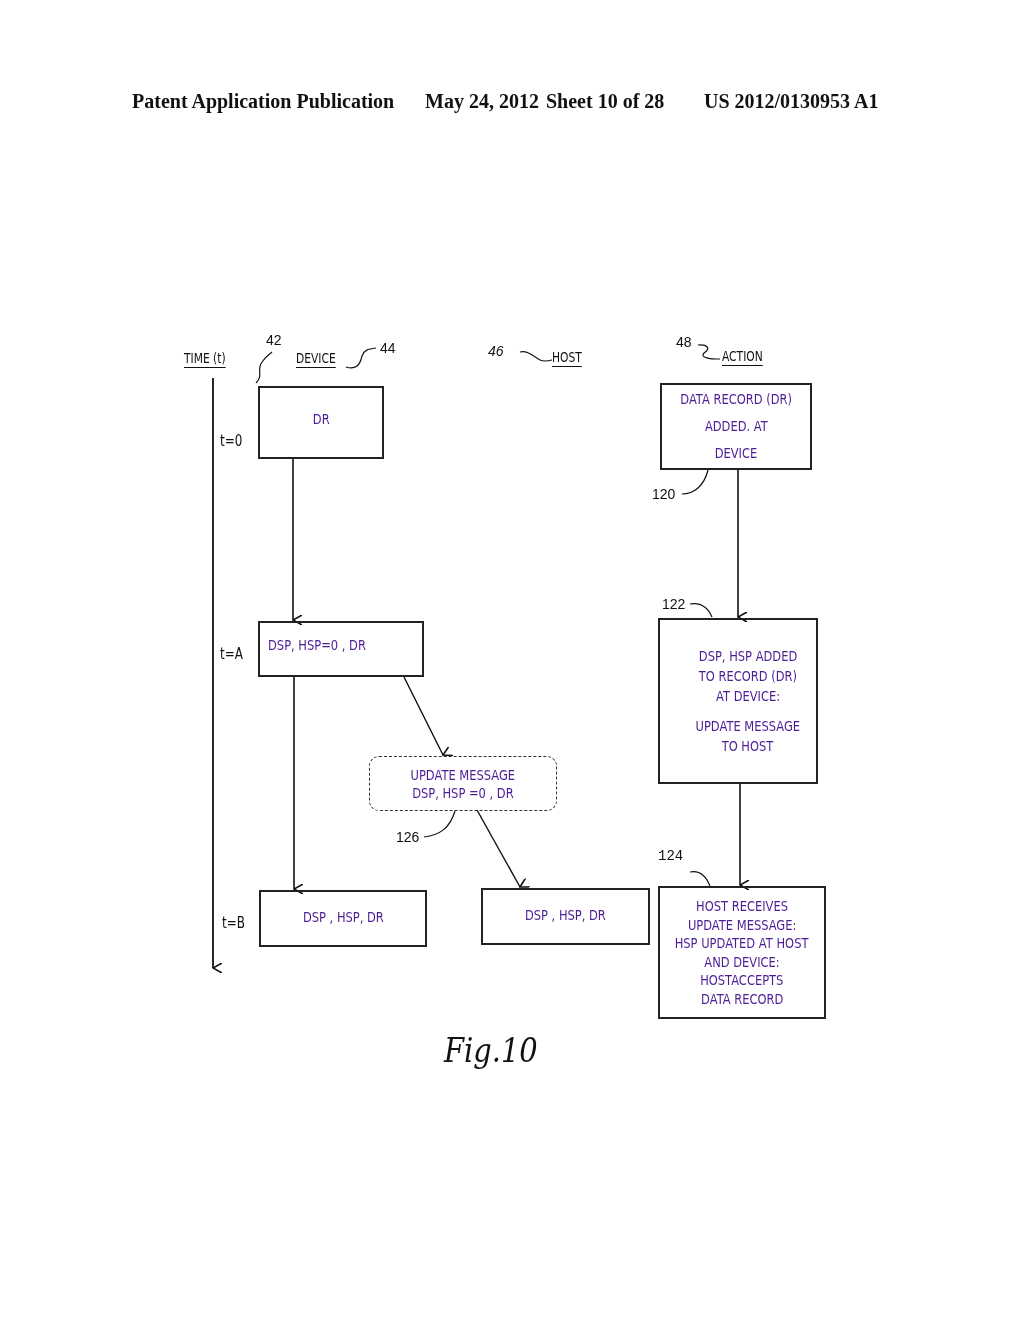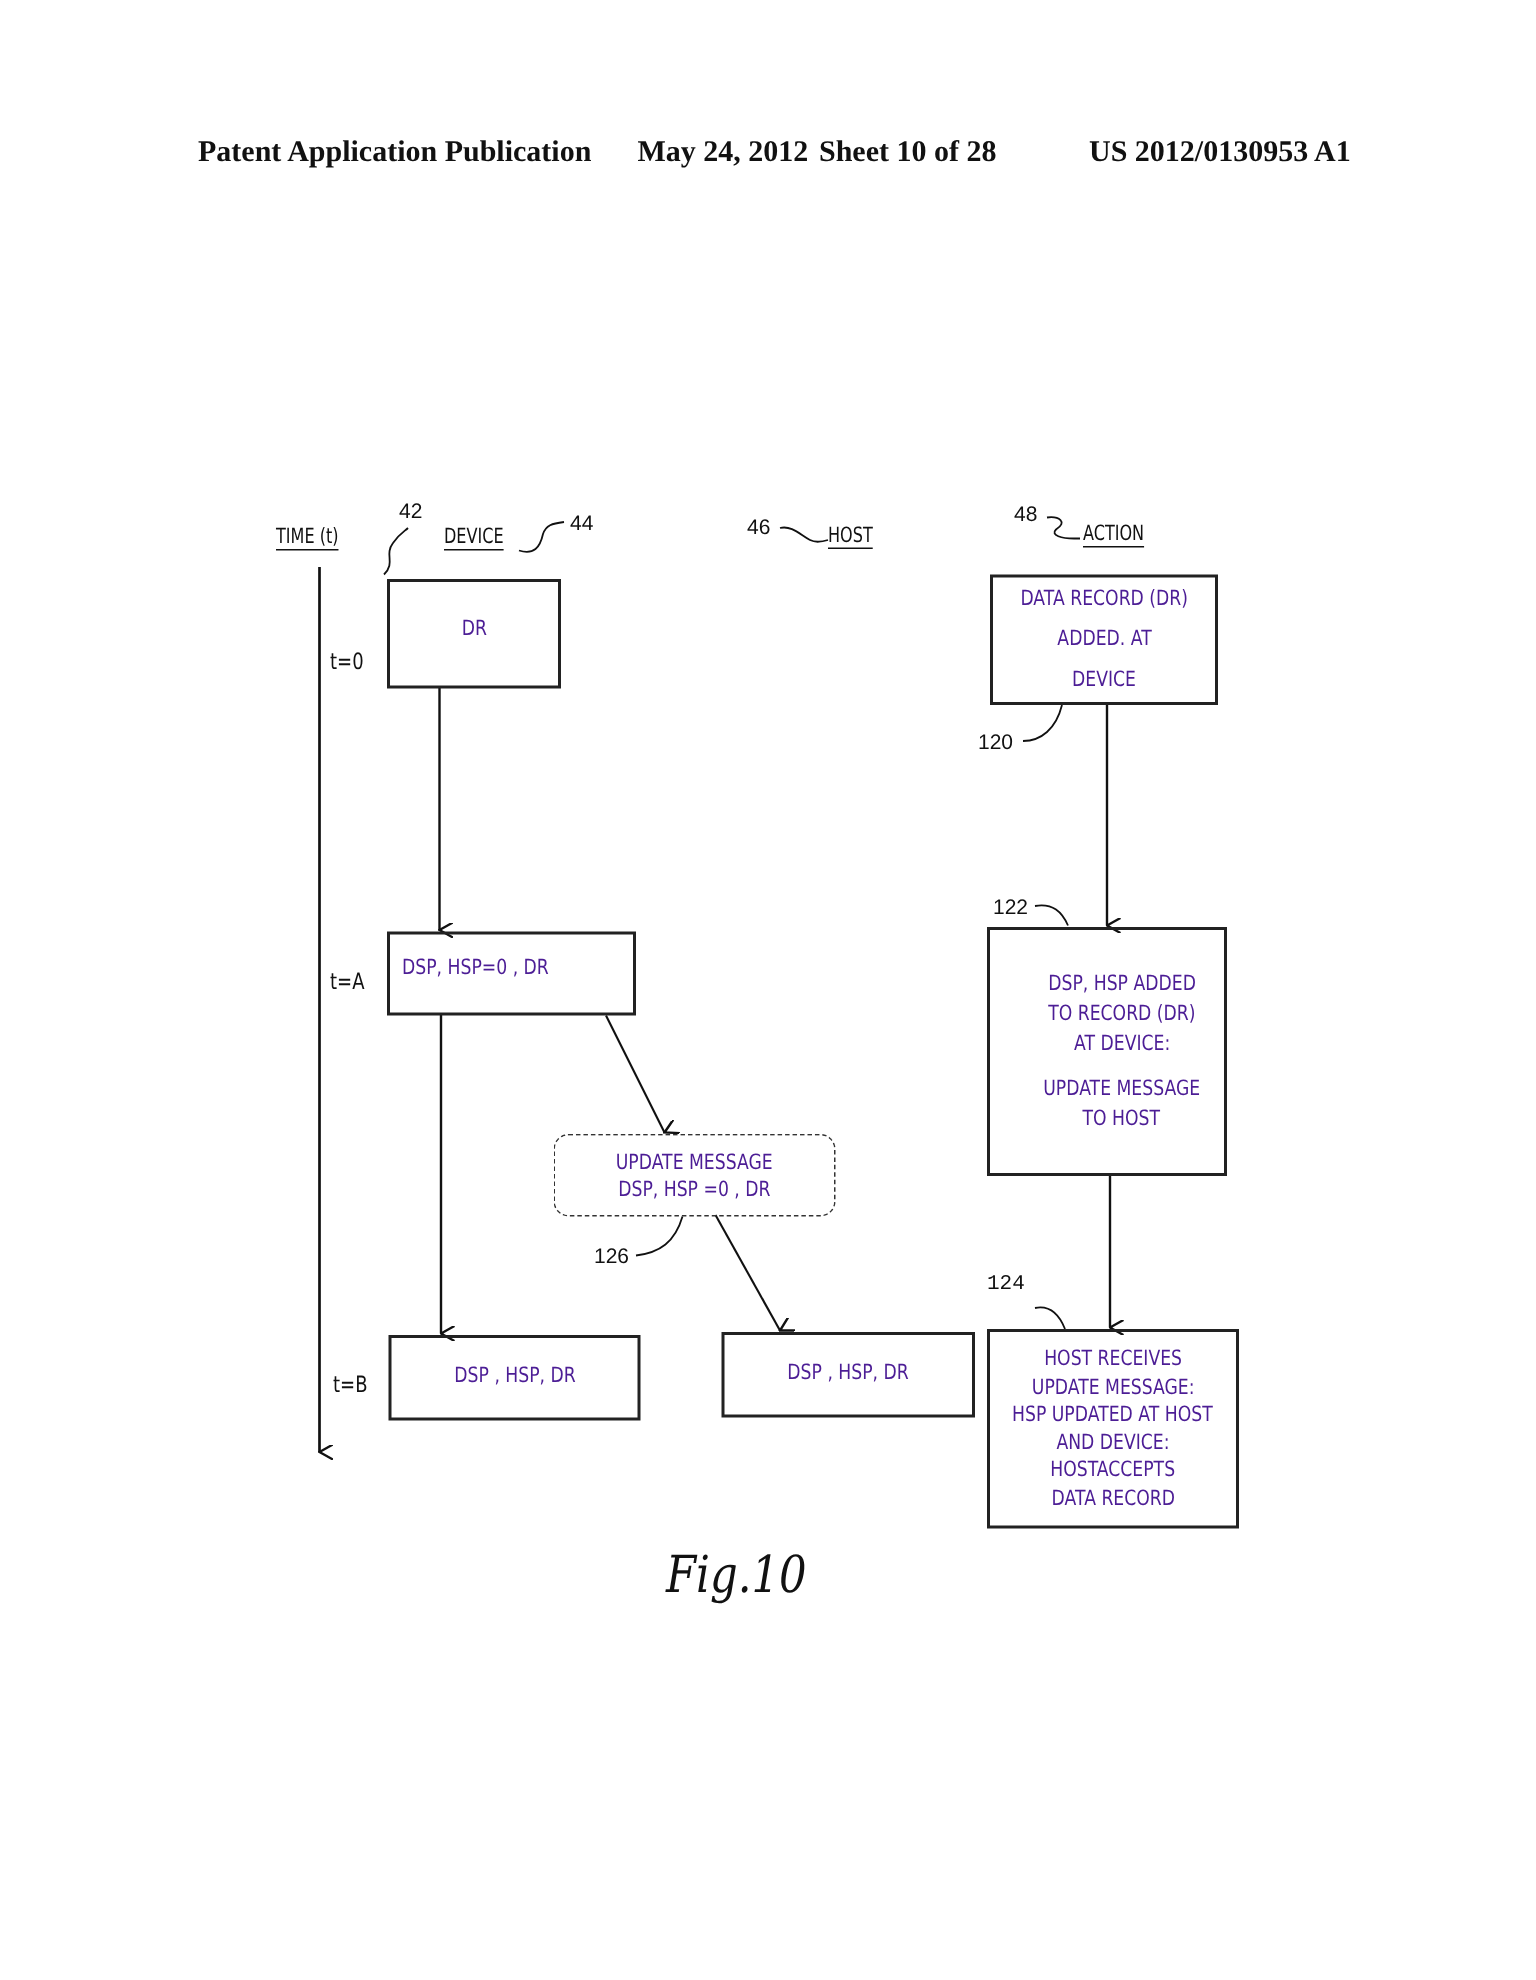--- a/index.html
+++ b/index.html
@@ -14,21 +14,21 @@
   .tlabel { position:absolute; font-family:"DejaVu Sans", sans-serif; font-size:15px; color:#111; transform:scaleX(0.8); transform-origin:left center; }
   .fig { position:absolute; left:444px; top:1030px; font-family:"DejaVu Serif", serif; font-style:italic; font-size:34px; color:#111; transform:scaleX(0.85); transform-origin:left center; }
   svg.lines { position:absolute; left:0; top:0; }
 </style>
 </head>
 <body>
 
 <div class="hdr" style="left:132px;">Patent Application Publication</div>
 <div class="hdr" style="left:425px;">May 24, 2012</div>
 <div class="hdr" style="left:546px;">Sheet 10 of 28</div>
-<div class="hdr" style="left:704px;margin-left:22px;">US 2012/0130953 A1</div>
+<div class="hdr" style="left:704px;">US 2012/0130953 A1</div>
 
 <svg class="lines" width="1024" height="1320">
   <defs>
     <marker id="ah" markerWidth="10" markerHeight="10" refX="5" refY="9" orient="auto" markerUnits="userSpaceOnUse">
       <path d="M0,0 L5,9 L10,0" fill="none" stroke="#111" stroke-width="1.6"></path>
     </marker>
   </defs>
 
   <line x1="213" y1="378" x2="213" y2="968" stroke="#111" stroke-width="1.8" marker-end="url(#ah)"></line>
 
@@ -48,30 +48,30 @@
   <path d="M682,494 C694,494 704,486 708,470" fill="none" stroke="#111" stroke-width="1.2"></path>
   <path d="M690,604 C702,602 708,608 712,617" fill="none" stroke="#111" stroke-width="1.2"></path>
   <path d="M690,872 C700,870 706,876 710,886" fill="none" stroke="#111" stroke-width="1.2"></path>
   <path d="M424,837 C440,835 450,828 455,811" fill="none" stroke="#111" stroke-width="1.2"></path>
 </svg>
 
 <div class="lbl ul" style="left:184px; top:350px;">TIME (t)</div>
 <div class="ref" style="left:266px; top:332px;">42</div>
 <div class="lbl ul" style="left:296px; top:350px;">DEVICE</div>
 <div class="ref" style="left:380px; top:340px;">44</div>
-<div class="ref" style="left:498px; top:343px;">46</div>
+<div class="ref" style="left:488px; top:343px;font-style:italic;">46</div>
 <div class="lbl ul" style="left:552px; top:349px;">HOST</div>
 <div class="ref" style="left:676px; top:334px;">48</div>
 <div class="lbl ul" style="left:722px; top:348px;">ACTION</div>
 
 <div class="tlabel" style="left:220px; top:432px;">t=0</div>
 <div class="tlabel" style="left:220px; top:645px;">t=A</div>
 <div class="tlabel" style="left:222px; top:914px;">t=B</div>
 
-<div class="box" style="left:258px; top:386px; width:116px; height:73px;">
+<div class="box" style="left:258px; top:386px; width:126px; height:73px;">
   <span style="margin-top:-8px;">DR</span>
 </div>
 <div class="box" style="left:258px; top:621px; width:166px; height:56px; align-items:flex-start;">
   <span style="transform-origin:left center; margin-left:8px; margin-top:-8px;">DSP, HSP=0 , DR</span>
 </div>
 <div class="box" style="left:259px; top:890px; width:168px; height:57px;">
   <span style="margin-top:-4px;">DSP , HSP, DR</span>
 </div>
 
 <div class="box dashed" style="left:369px; top:756px; width:188px; height:55px;">

